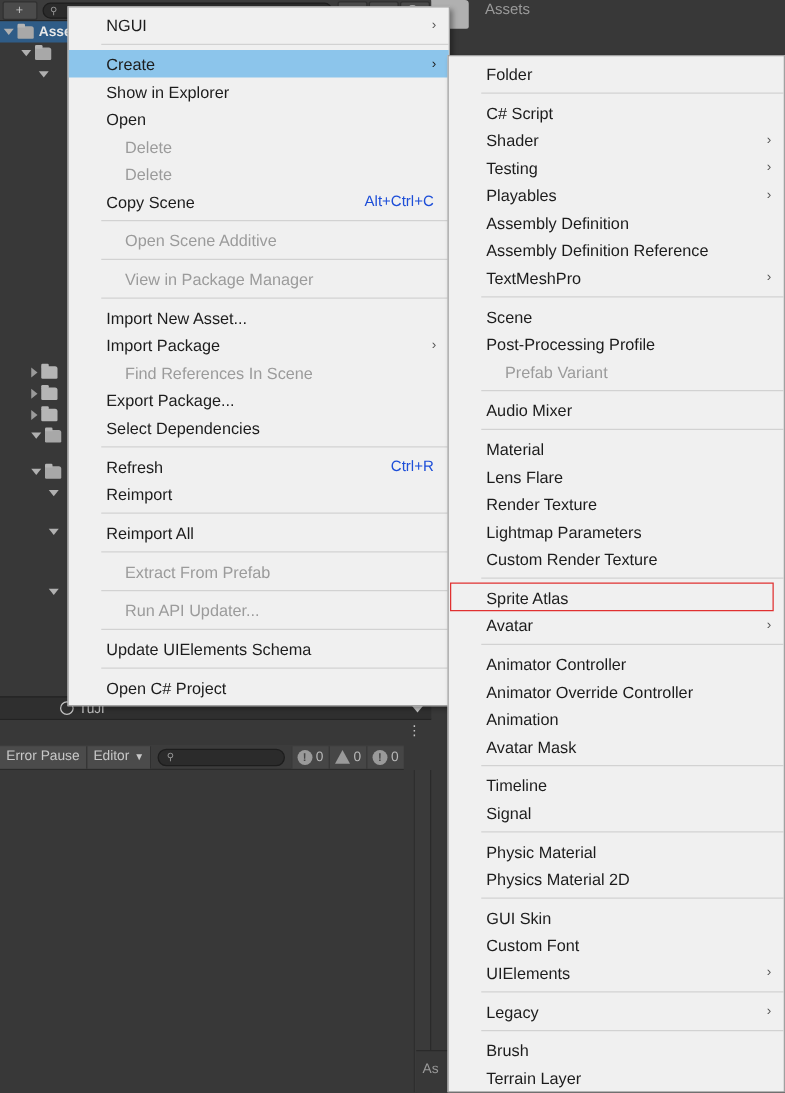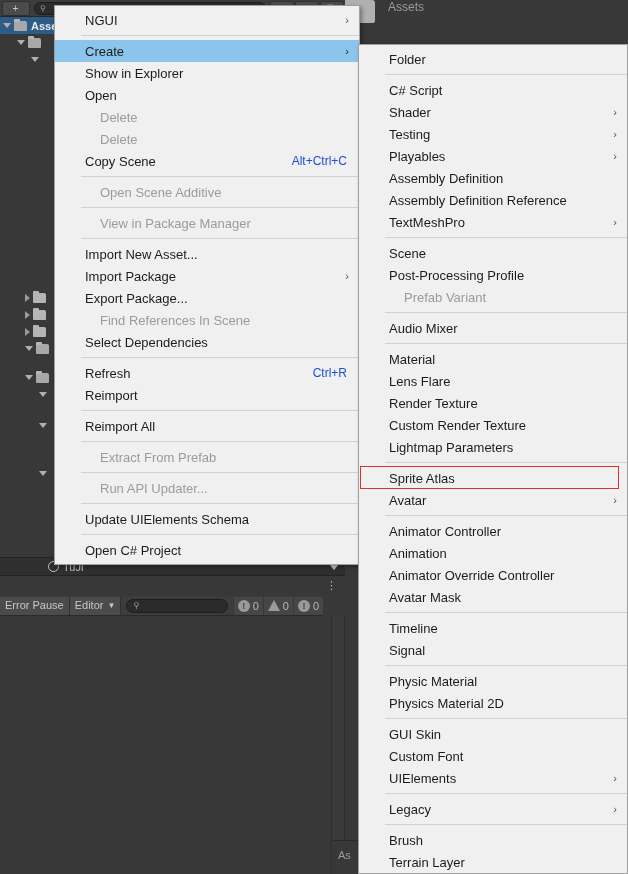--- a/index.html
+++ b/index.html
@@ -354,25 +354,25 @@
         <span>View in Package Manager</span>
       </div>
       <div class="sep"></div>
       <div class="mi">
         <span>Import New Asset...</span>
       </div>
       <div class="mi">
         <span>Import Package</span>
         <span class="arrow">›</span>
       </div>
+      <div class="mi disabled">
+        <span>Find References In Scene</span>
+      </div>
       <div class="mi">
         <span>Export Package...</span>
-      </div>
-      <div class="mi disabled">
-        <span>Find References In Scene</span>
       </div>
       <div class="mi">
         <span>Select Dependencies</span>
       </div>
       <div class="sep"></div>
       <div class="mi">
         <span>Refresh</span>
         <span class="shortcut">Ctrl+R</span>
       </div>
       <div class="mi">
@@ -448,45 +448,45 @@
       <div class="mi">
         <span>Material</span>
       </div>
       <div class="mi">
         <span>Lens Flare</span>
       </div>
       <div class="mi">
         <span>Render Texture</span>
       </div>
       <div class="mi">
+        <span>Lightmap Parameters</span>
+      </div>
+      <div class="mi">
         <span>Custom Render Texture</span>
-      </div>
-      <div class="mi">
-        <span>Lightmap Parameters</span>
       </div>
       <div class="sep"></div>
       <div class="mi">
         <span>Sprite Atlas</span>
         <span class="hl-box"></span>
       </div>
       <div class="mi">
         <span>Avatar</span>
         <span class="arrow">›</span>
       </div>
       <div class="sep"></div>
       <div class="mi">
         <span>Animator Controller</span>
       </div>
       <div class="mi">
+        <span>Animator Override Controller</span>
+      </div>
+      <div class="mi">
         <span>Animation</span>
       </div>
       <div class="mi">
-        <span>Animator Override Controller</span>
-      </div>
-      <div class="mi">
         <span>Avatar Mask</span>
       </div>
       <div class="sep"></div>
       <div class="mi">
         <span>Timeline</span>
       </div>
       <div class="mi">
         <span>Signal</span>
       </div>
       <div class="sep"></div>

